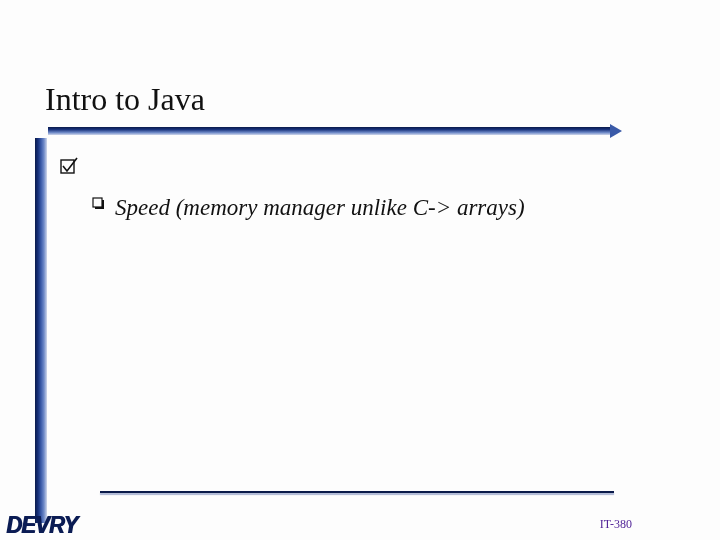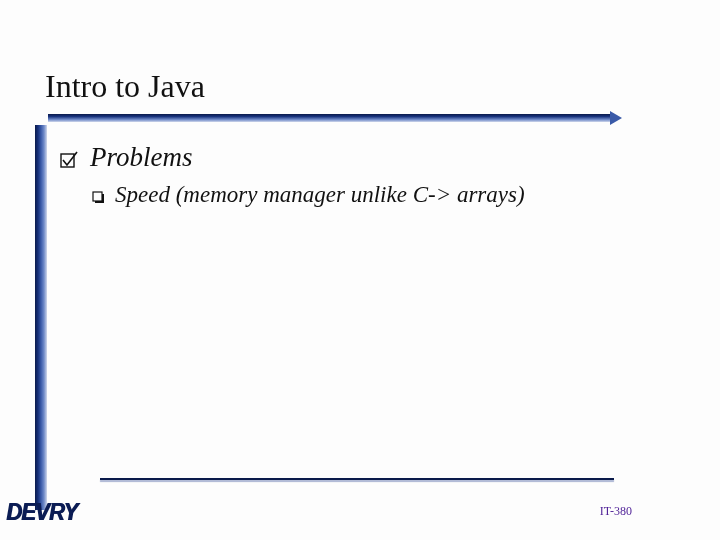--- a/index.html
+++ b/index.html
@@ -5,20 +5,21 @@
   * { box-sizing: border-box; margin: 0; padding: 0; }
   html, body { width: 720px; height: 540px; overflow: hidden; }
   body {
     font-family: "Times New Roman", Times, serif;
     background: #fdfdfd;
     position: relative;
   }
   .slide {
     position: absolute;
     inset: 0;
+    margin-top: 13px;
   }
   .left-bar {
     position: absolute;
     left: 35px;
     top: 125px;
     width: 12px;
     height: 385px;
     background: linear-gradient(to right,
       #0a1a4a 0%, #16307a 25%, #3a5aa8 50%, #6f8ac8 75%, #cfd7eb 100%);
   }
@@ -66,21 +67,21 @@
     width: 18px; height: 18px;
     flex: 0 0 18px;
     position: relative;
     top: 2px;
   }
   .bullet-lvl2 {
     position: absolute;
     left: 92px;
     top: 182px;
     display: flex;
-    align-items: center;
+    align-items: flex-start;
     gap: 10px;
   }
   .bullet-lvl2 .lbl {
     font-size: 23px;
     font-style: italic;
     color: #111;
   }
   .icon-box {
     width: 13px; height: 13px;
     flex: 0 0 13px;
@@ -129,21 +130,20 @@
   <div class="title">Intro to Java</div>
   <div class="title-rule"></div>
 
   <div class="bullet-lvl1">
     <span class="icon-check">
       <svg viewBox="0 0 18 18" width="18" height="18">
         <rect x="1" y="3" width="13" height="13" fill="none" stroke="#111" stroke-width="1.4"></rect>
         <path d="M3 9 L7 14 L17 1" fill="none" stroke="#111" stroke-width="1.6"></path>
       </svg>
     </span>
-    <span class="lbl">Problems</span>
   </div>
 
   <div class="bullet-lvl2">
     <span class="icon-box">
       <svg viewBox="0 0 13 13" width="13" height="13">
         <rect x="3" y="3" width="9" height="9" fill="#111"></rect>
         <rect x="1" y="1" width="9" height="9" fill="#fdfdfd" stroke="#111" stroke-width="1.2"></rect>
       </svg>
     </span>
     <span class="lbl">Speed (memory manager unlike C-&gt; arrays)</span>

